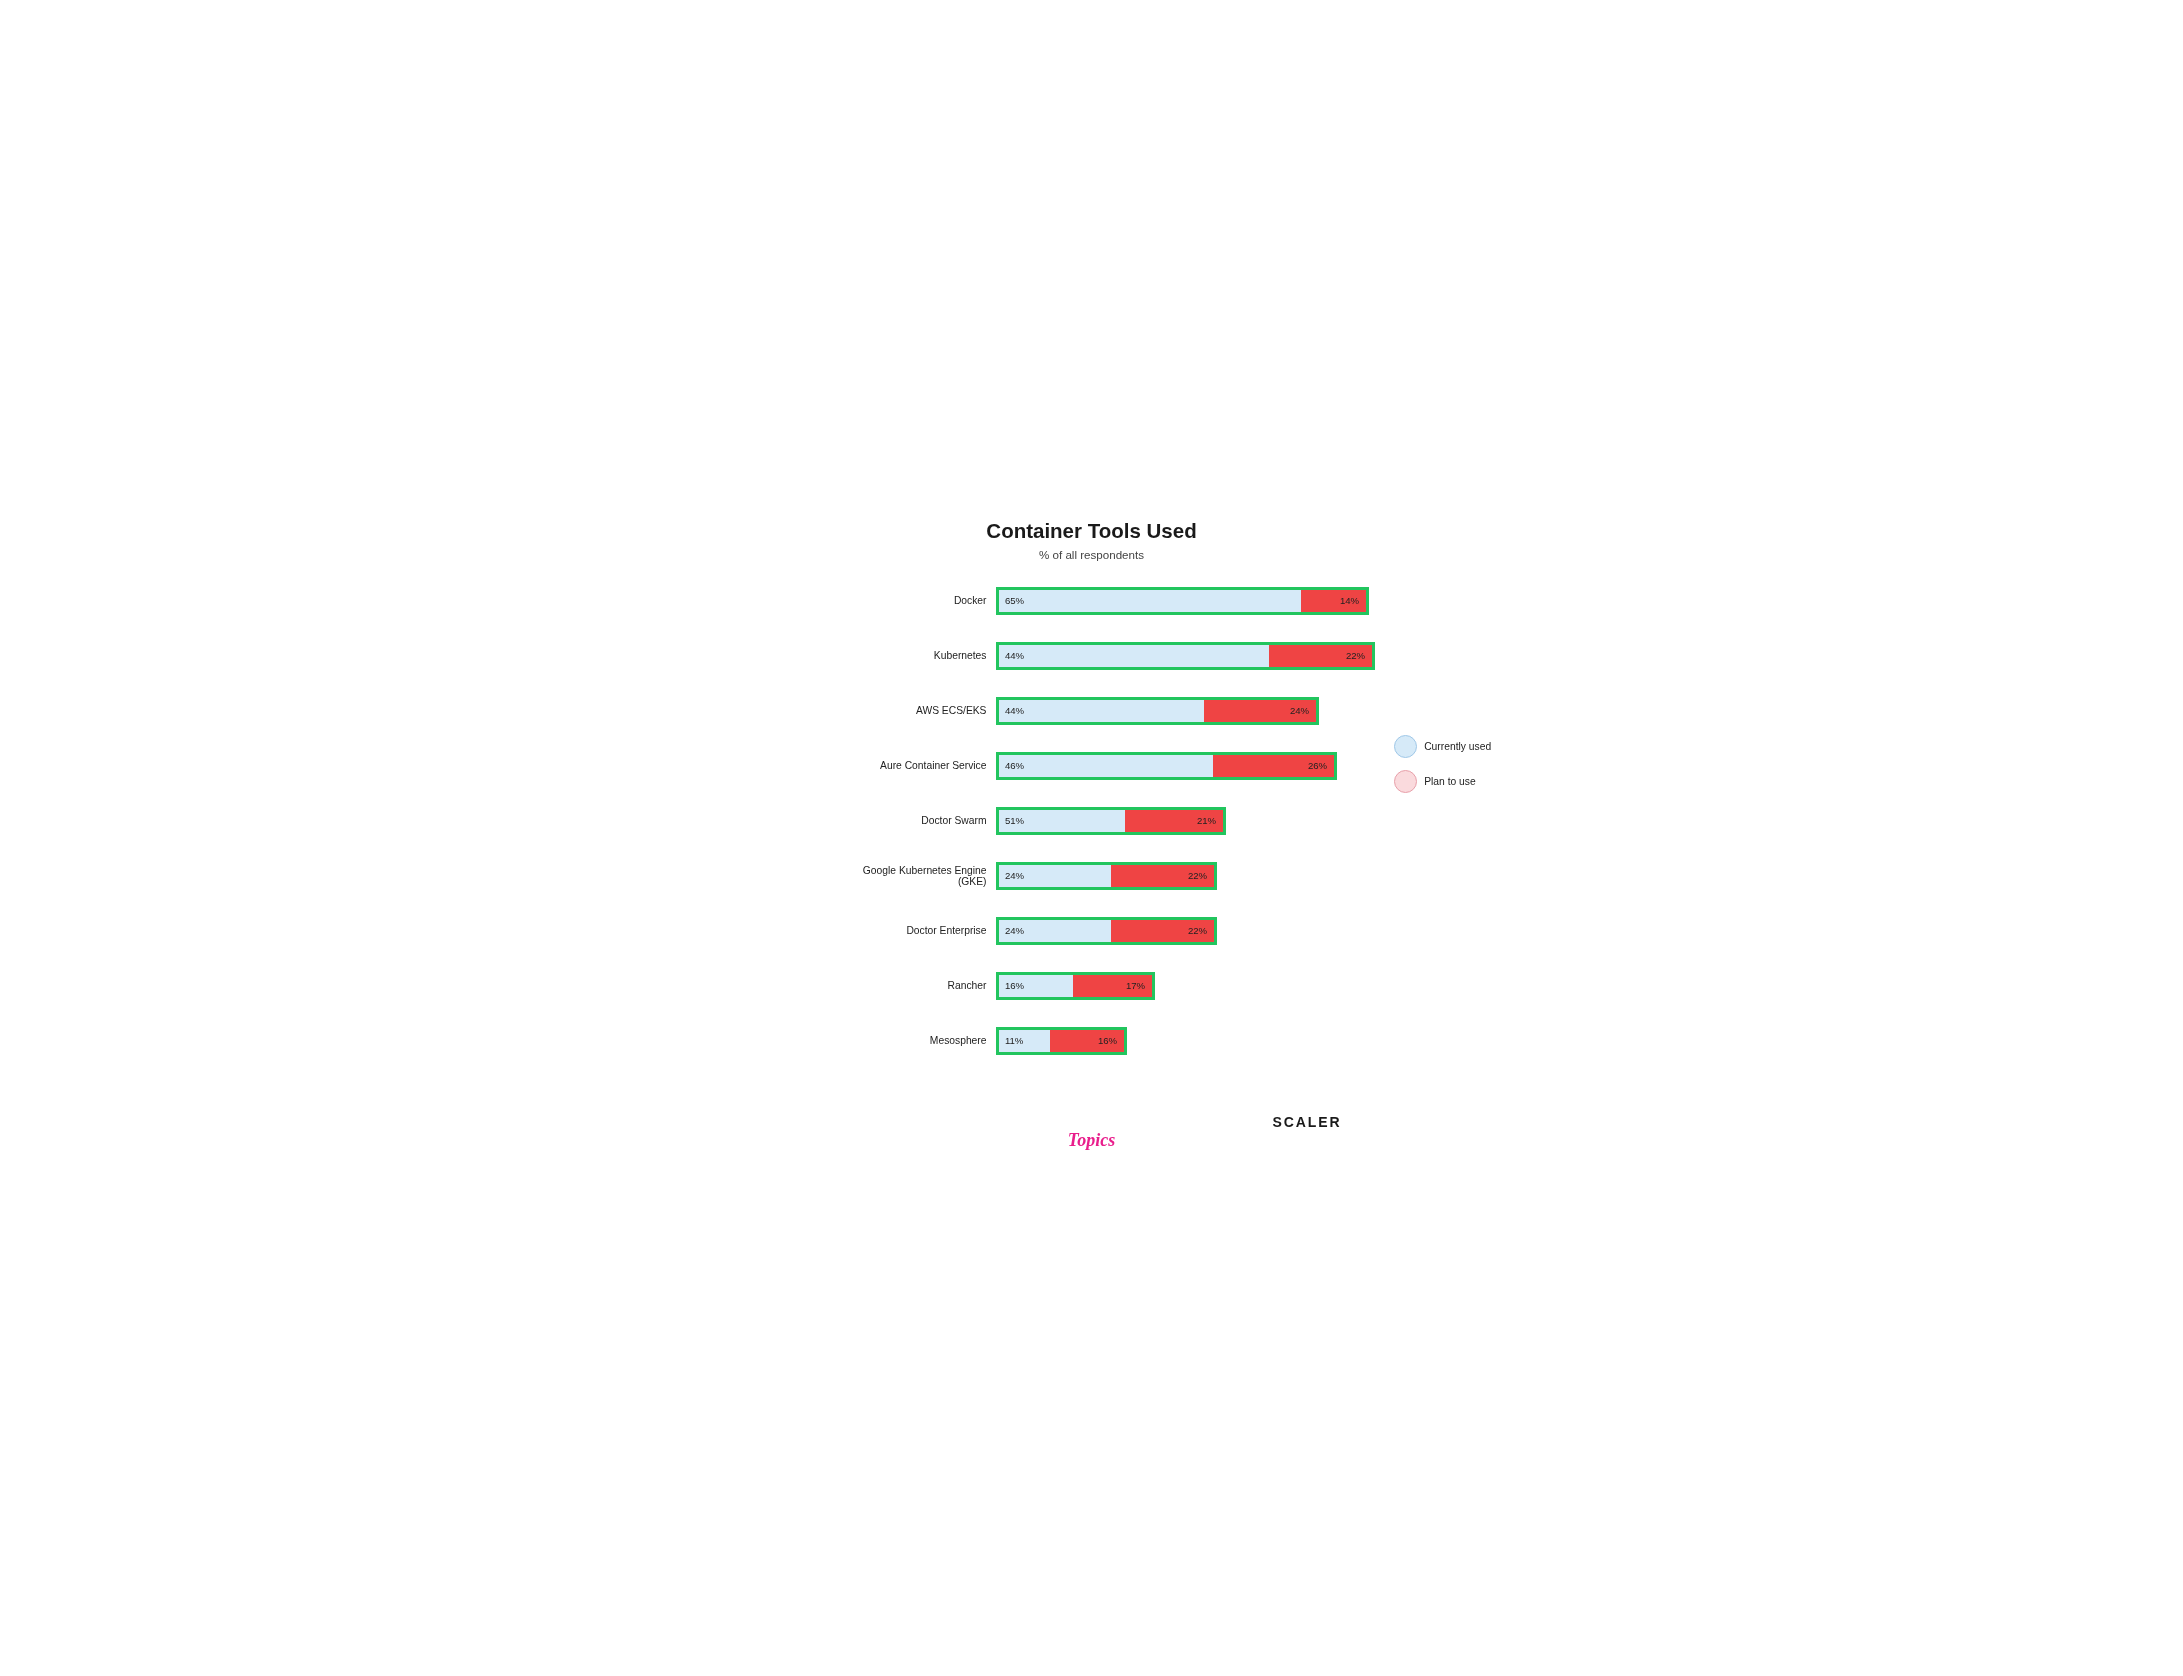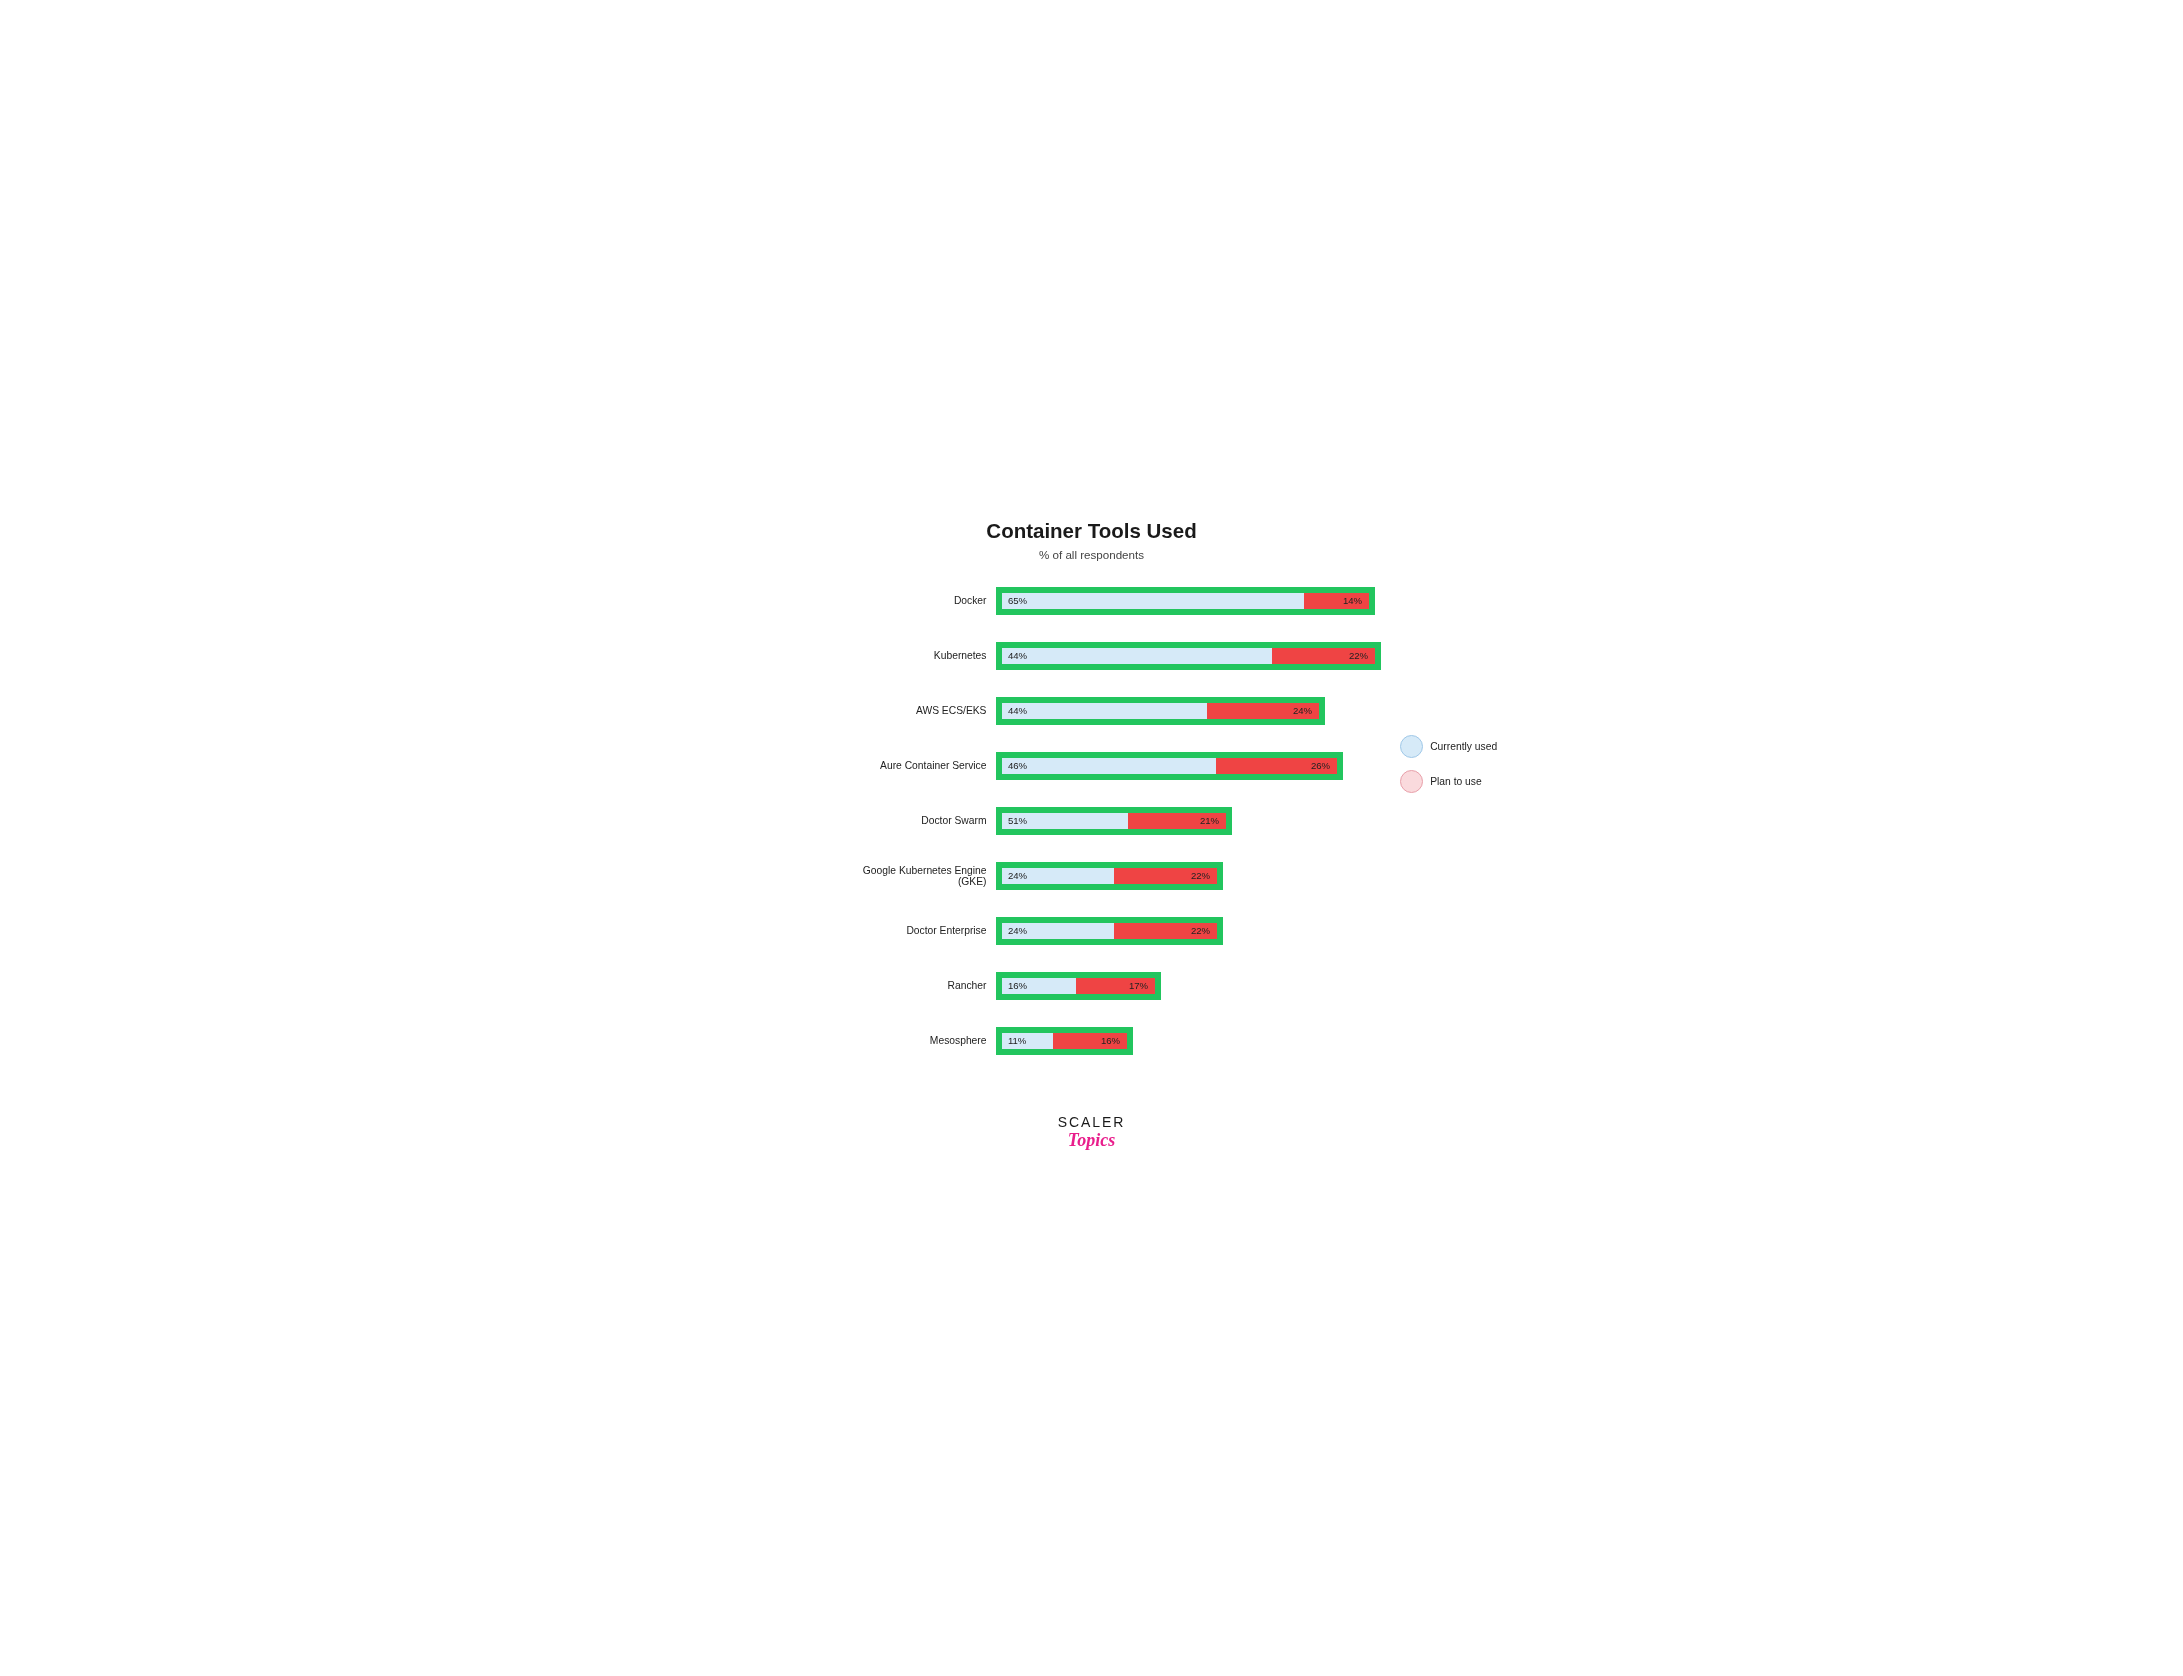--- a/index.html
+++ b/index.html
@@ -48,21 +48,21 @@
       text-align: right;
       padding-right: 9px;
       font-size: 10.3px;
       color: #222;
       flex-shrink: 0;
     }
     .bar-group {
       display: flex;
       align-items: stretch;
       height: 28px;
-      border: 6px solid #22c55e;
+      border: 3px solid #22c55e;
     }
     .bar-current {
       background-color: #d6eaf8;
       display: flex;
       align-items: center;
       padding-left: 6.4px;
       font-size: 9.6px;
       color: #222;
       white-space: nowrap;
     }
@@ -106,24 +106,25 @@
     .legend-label {
       font-size: 10.3px;
       color: #222;
     }
     .footer {
       text-align: center;
       margin-top: 32px;
     }
     .footer-scaler {
       font-size: 14px;
-      font-weight: 400;
+      font-weight: 700;
       letter-spacing: 1.9px;
       color: #1a1a1a;
       text-transform: uppercase;
+      text-align: right;
     }
     .footer-topics {
       font-size: 18px;
       font-weight: 700;
       color: #e91e8c;
       font-style: italic;
       font-family: Georgia, serif;
     }
   </style>
 </head>

